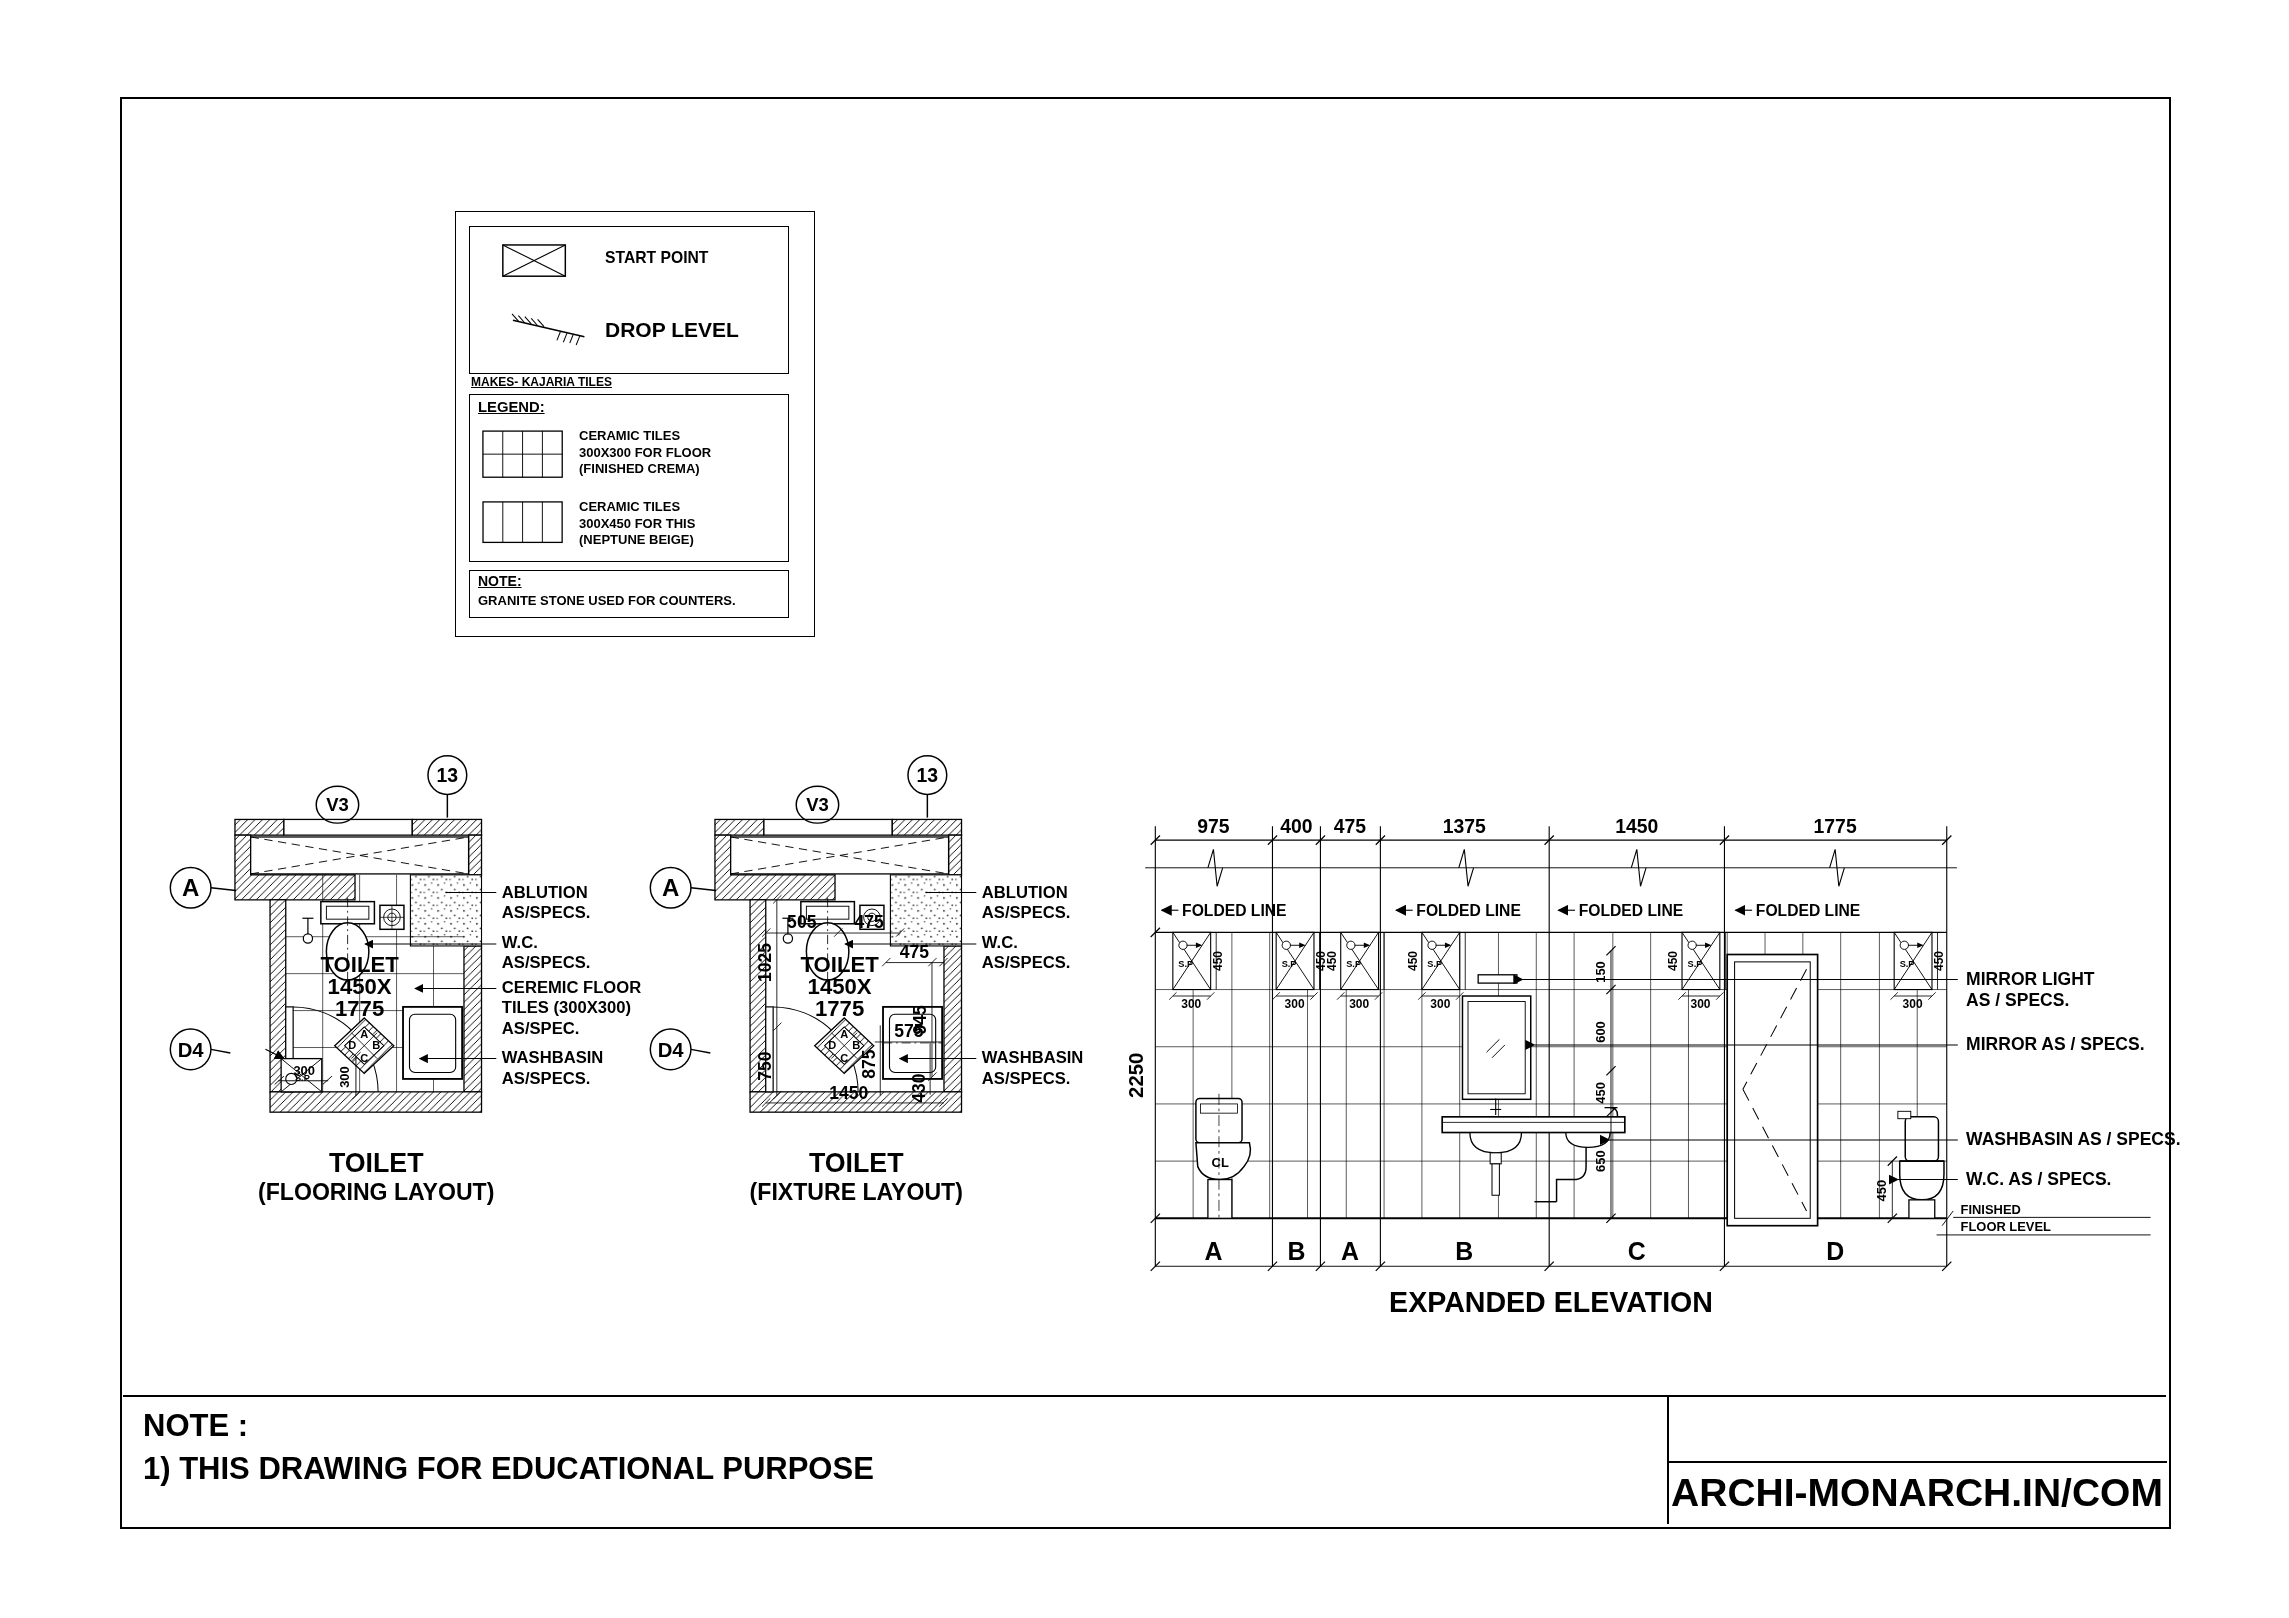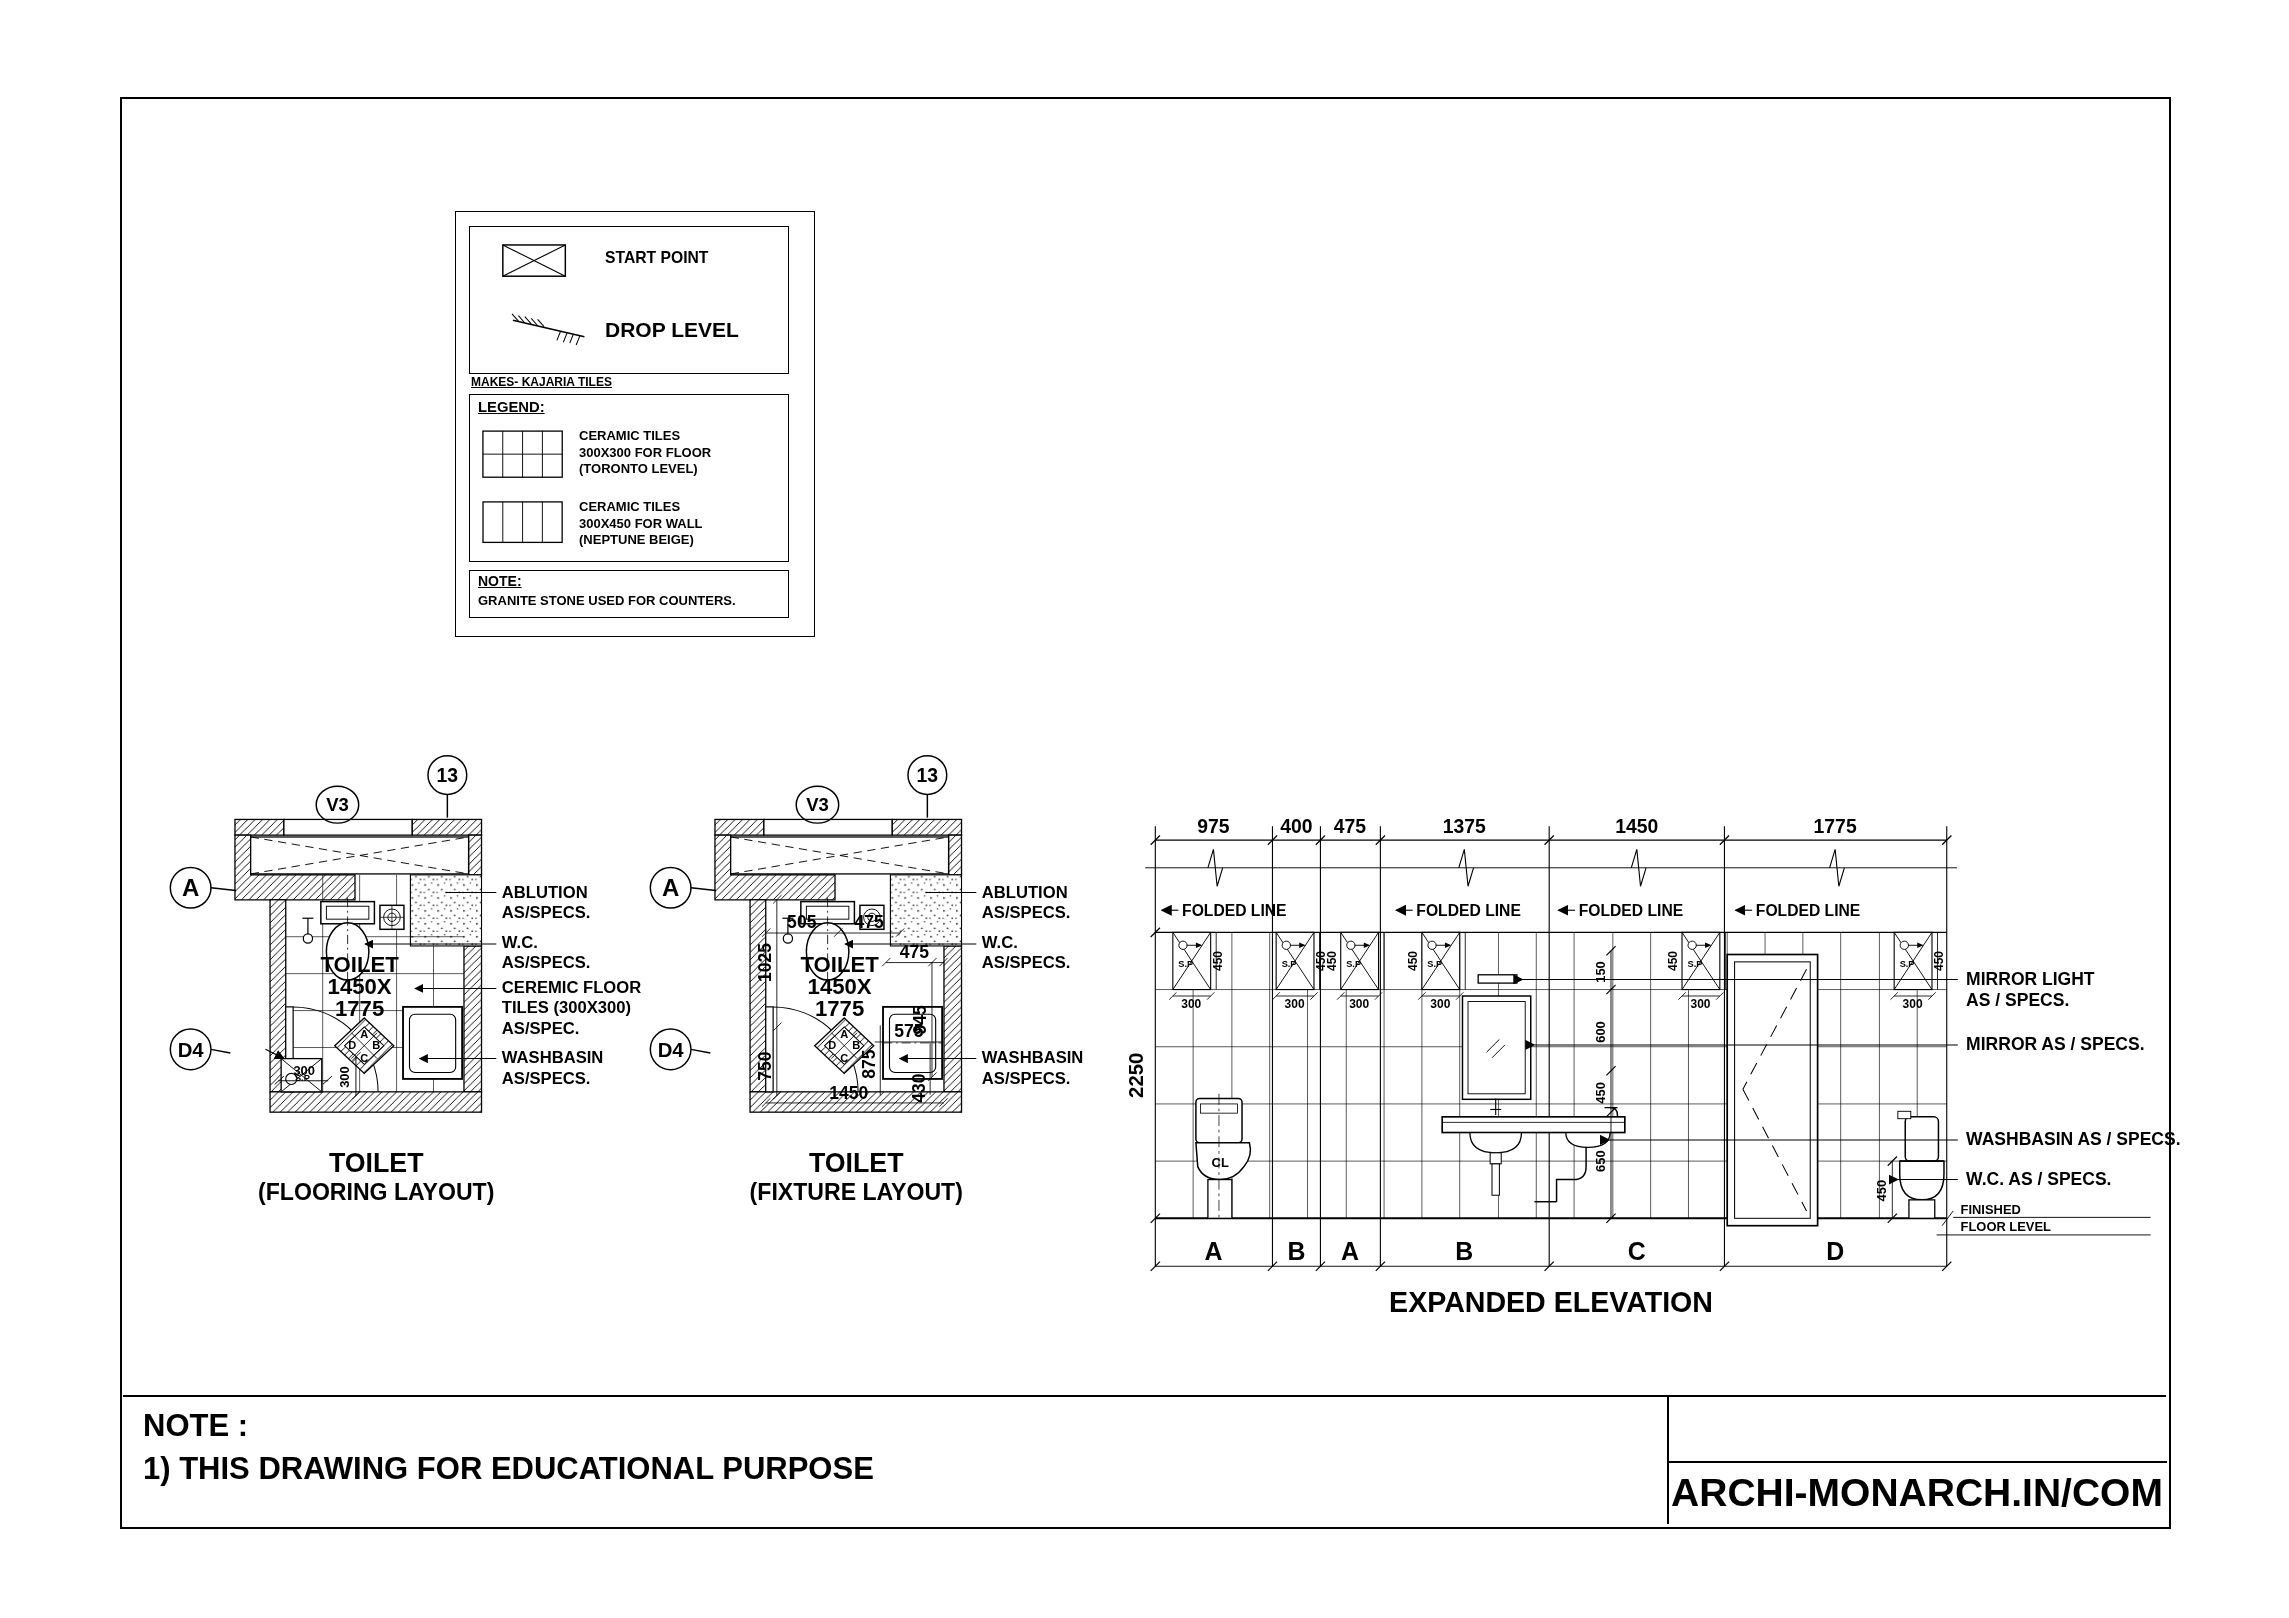--- a/index.html
+++ b/index.html
@@ -53,32 +53,32 @@
   <svg class="abs" style="left:482px;top:430px" width="83" height="52" xmlns="http://www.w3.org/2000/svg" viewBox="0 0 90 56">
     <rect x="1" y="1" width="86" height="50" fill="#fff" stroke="#000" stroke-width="1.4"></rect>
     <line x1="22.5" y1="1" x2="22.5" y2="51" stroke="#000"></line>
     <line x1="44" y1="1" x2="44" y2="51" stroke="#000"></line>
     <line x1="65.5" y1="1" x2="65.5" y2="51" stroke="#000"></line>
     <line x1="1" y1="26" x2="87" y2="26" stroke="#000"></line>
   </svg>
   <div class="abs blk" style="left:579px;top:428px;font-size:13px;line-height:16.6px;">
     <div>CERAMIC TILES</div>
     <div>300X300 FOR FLOOR</div>
-    <div>(TORONTO LEVEL)</div>
+    <div>(FINISHED CREMA)</div>
   </div>
 
   <svg class="abs" style="left:482px;top:501px" width="83" height="46" xmlns="http://www.w3.org/2000/svg" viewBox="0 0 90 50">
     <rect x="1" y="1" width="86" height="44" fill="#fff" stroke="#000" stroke-width="1.4"></rect>
     <line x1="22.5" y1="1" x2="22.5" y2="45" stroke="#000"></line>
     <line x1="44" y1="1" x2="44" y2="45" stroke="#000"></line>
     <line x1="65.5" y1="1" x2="65.5" y2="45" stroke="#000"></line>
   </svg>
   <div class="abs blk" style="left:579px;top:499px;font-size:13px;line-height:16.6px;">
     <div>CERAMIC TILES</div>
-    <div>300X450 FOR WALL</div>
+    <div>300X450 FOR THIS</div>
     <div>(NEPTUNE BEIGE)</div>
   </div>
 
   <div class="abs" style="left:469px;top:570px;width:318px;height:46px;border:1.8px solid #000;"></div>
   <div class="abs blk ul" style="left:478px;top:573px;font-size:14px;">NOTE:</div>
   <div class="abs blk" style="left:478px;top:593px;font-size:13px;">GRANITE STONE USED FOR COUNTERS.</div>
 
   <svg class="abs" style="left:138px;top:752px" width="591" height="471" viewBox="0 0 640 510" xmlns="http://www.w3.org/2000/svg">
     <defs>
       <pattern id="p1h" width="8" height="8" patternUnits="userSpaceOnUse">

